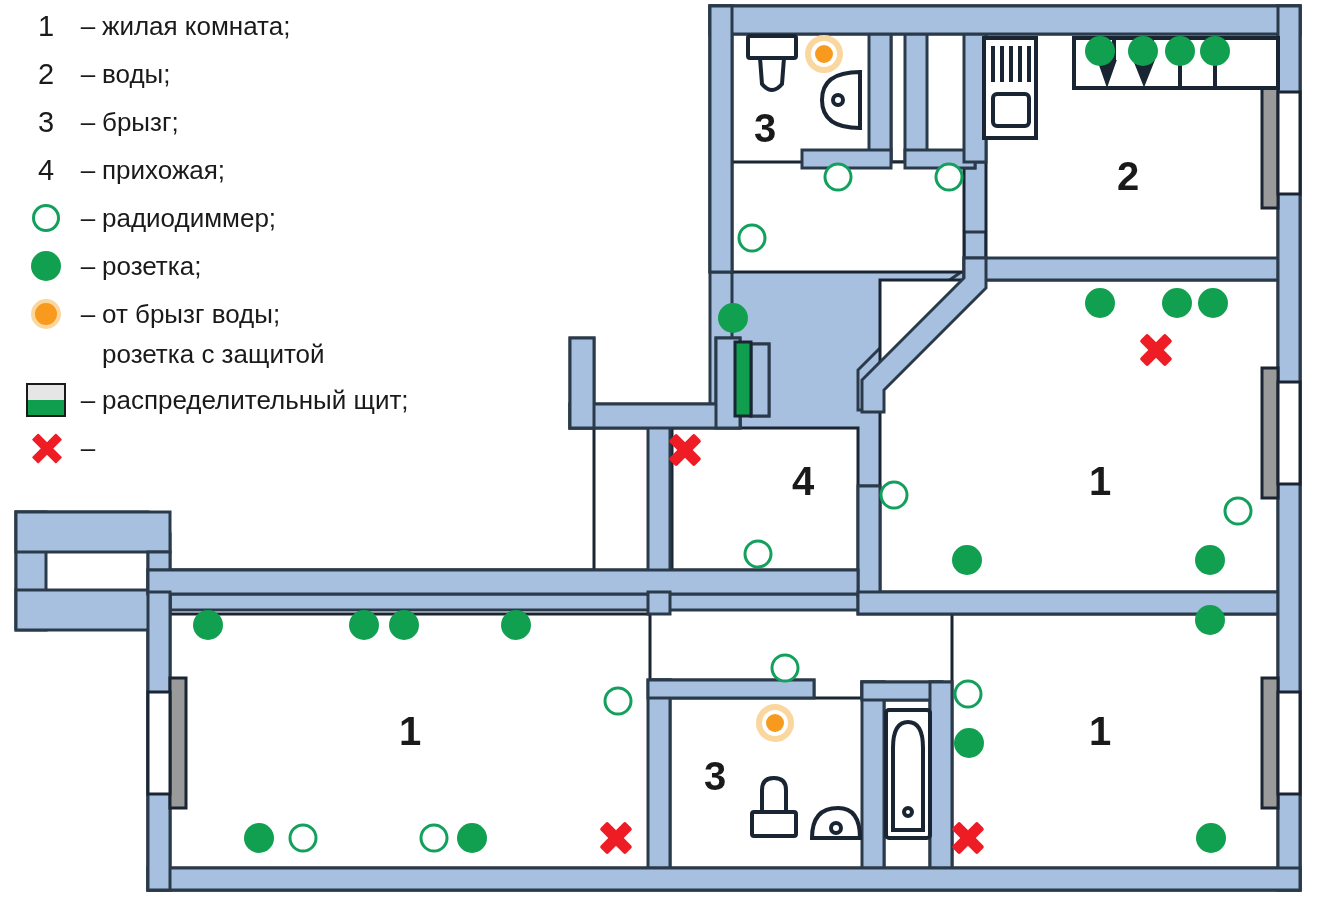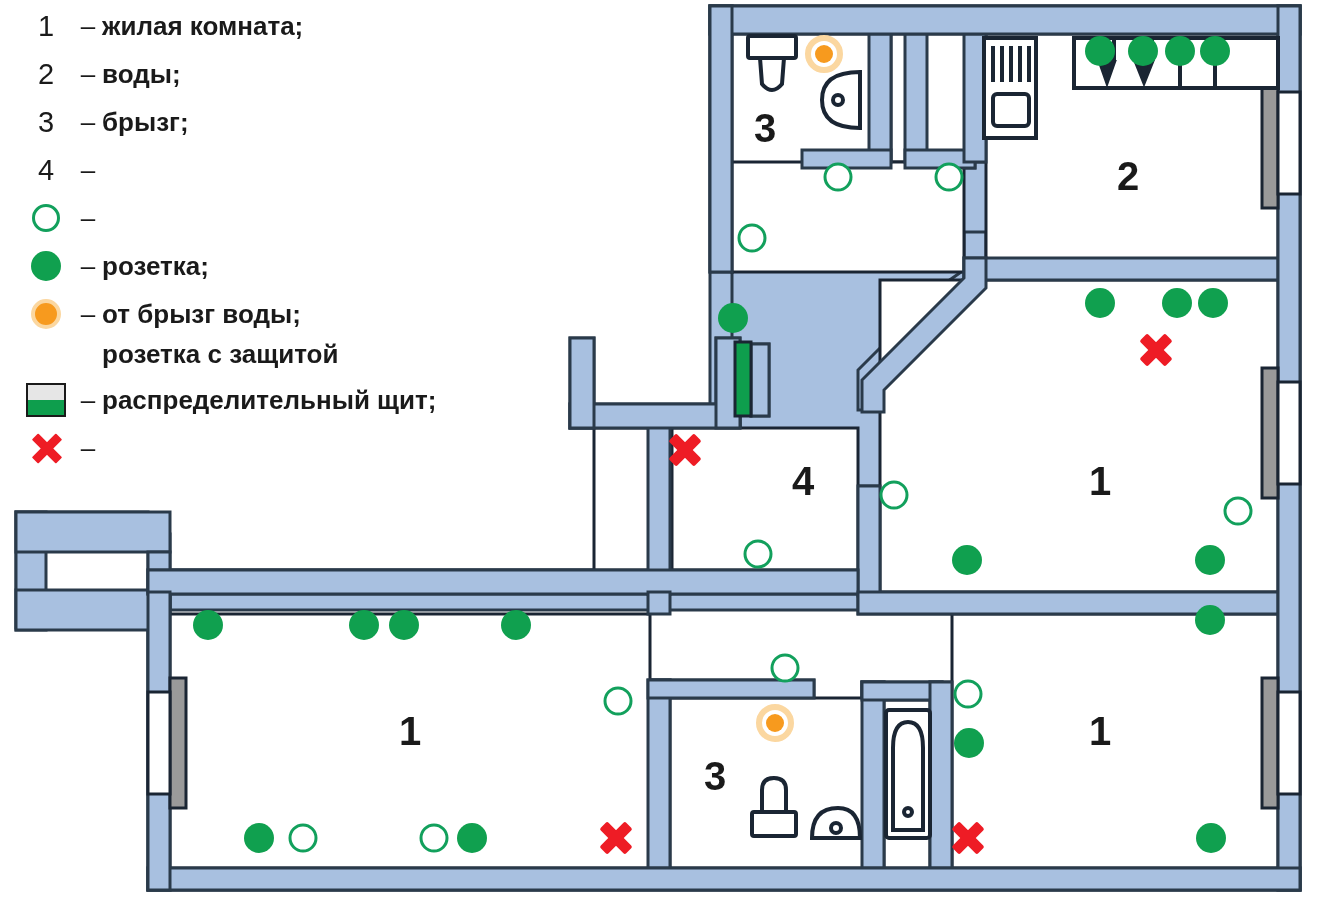--- a/index.html
+++ b/index.html
@@ -50,21 +50,21 @@
     font-size: 26px;
     color: #1a1a1a;
     line-height: 40px;
     text-align: center;
   }
   .legend-text {
     font-size: 26px;
     color: #1a1a1a;
     line-height: 40px;
     white-space: pre;
-    font-weight: 700;
+    font-weight: 400;
   }
   .legend-row.two-line { height: 86px; }
 
   
   .g-dimmer {
     width: 28px; height: 28px;
     border: 3px solid #12a05c;
     border-radius: 50%;
     background: #ffffff;
     box-sizing: border-box;
@@ -147,27 +147,29 @@
       </div>
       <div class="legend-dash">–</div>
       <div class="legend-text">брызг;</div>
     </div>
 
     <div class="legend-row">
       <div class="legend-key">
         <span class="legend-num">4</span>
       </div>
       <div class="legend-dash">–</div>
+      <div class="legend-text">прихожая;</div>
     </div>
 
     <div class="legend-row">
       <div class="legend-key">
         <div class="g-dimmer"></div>
       </div>
       <div class="legend-dash">–</div>
+      <div class="legend-text">радиодиммер;</div>
     </div>
 
     <div class="legend-row">
       <div class="legend-key">
         <div class="g-socket"></div>
       </div>
       <div class="legend-dash">–</div>
       <div class="legend-text">розетка;</div>
     </div>
 

